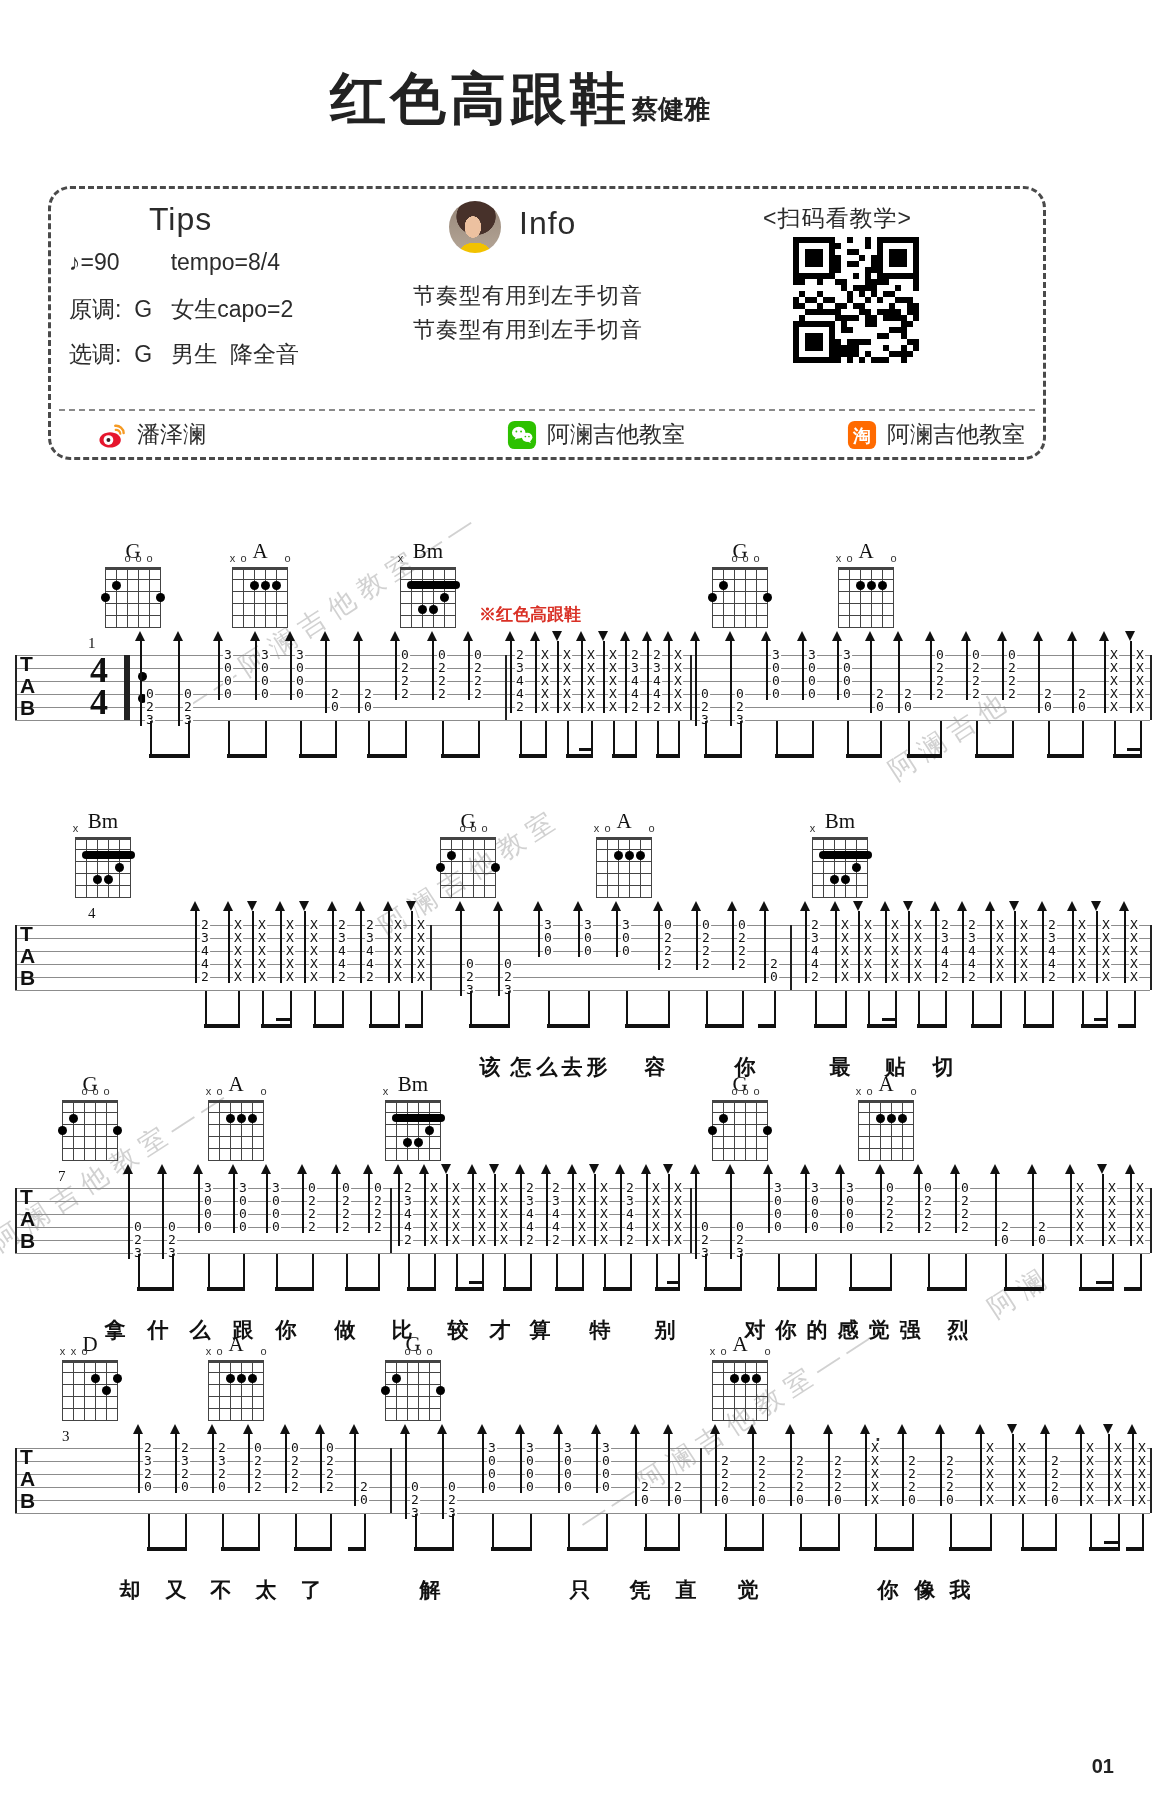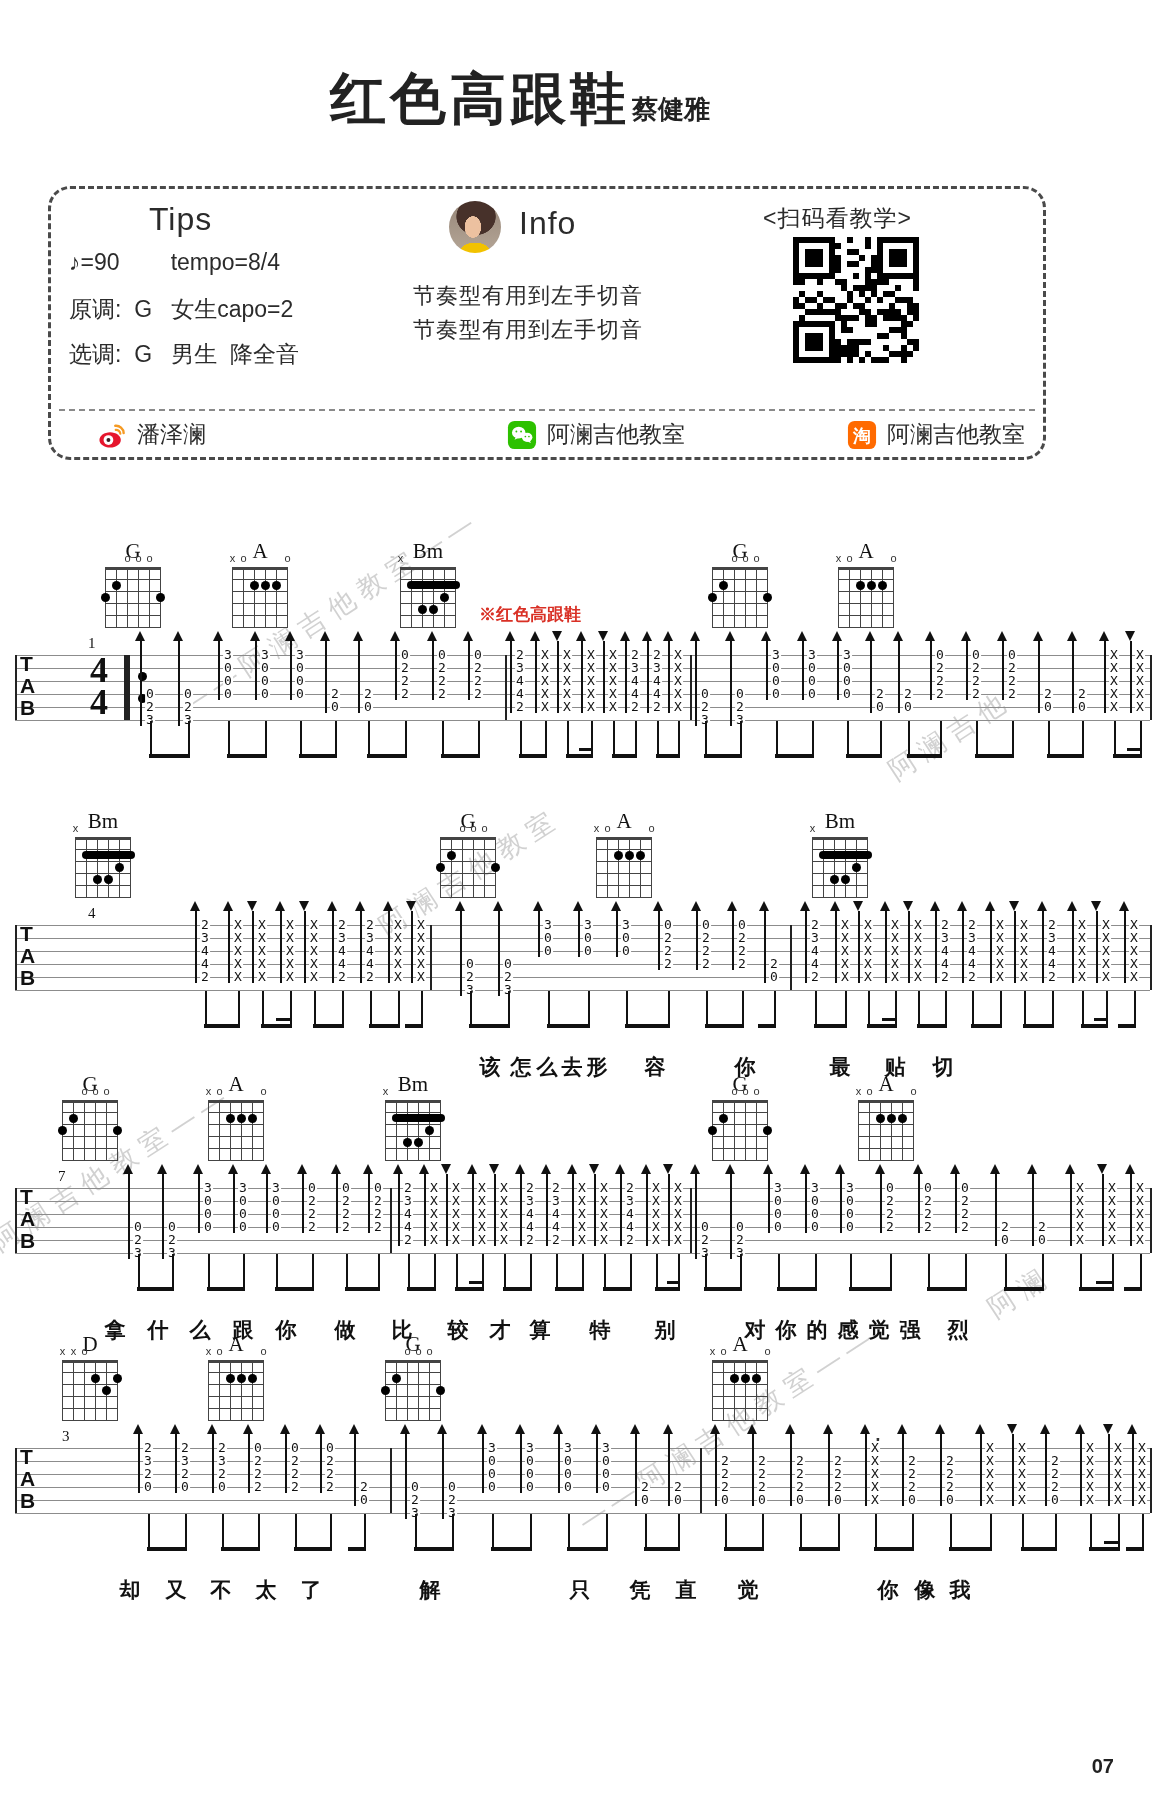--- a/index.html
+++ b/index.html
@@ -1751,14 +1751,14 @@
       <div class="lyric" style="left: 430px; top: 1576px;">解</div>
       <div class="lyric" style="left: 580px; top: 1576px;">只</div>
       <div class="lyric" style="left: 640px; top: 1576px;">凭</div>
       <div class="lyric" style="left: 686px; top: 1576px;">直</div>
       <div class="lyric" style="left: 748px; top: 1576px;">觉</div>
       <div class="lyric" style="left: 888px; top: 1576px;">你</div>
       <div class="lyric" style="left: 925px; top: 1576px;">像</div>
       <div class="lyric" style="left: 960px; top: 1576px;">我</div>
     </div>
 
-  <div class="page-number">07</div>
+  <div class="page-number">01</div>
 </div>
 
 </body></html>

